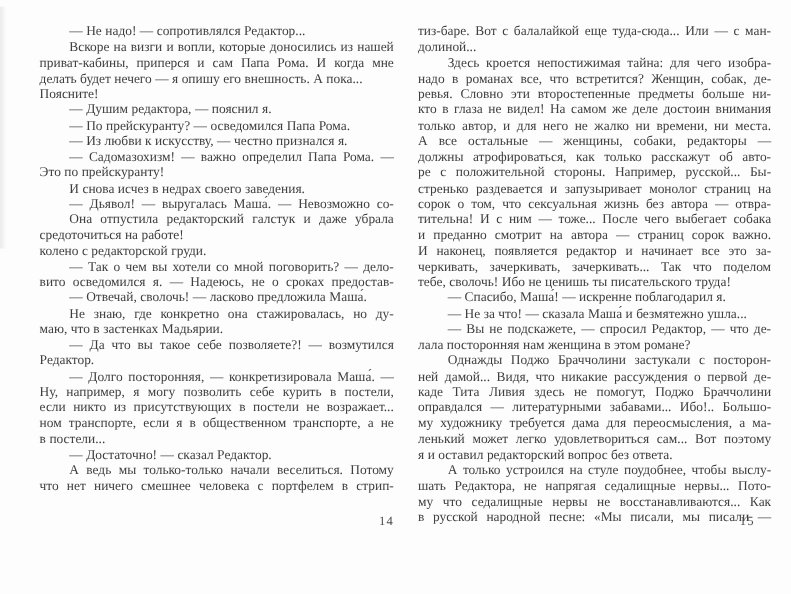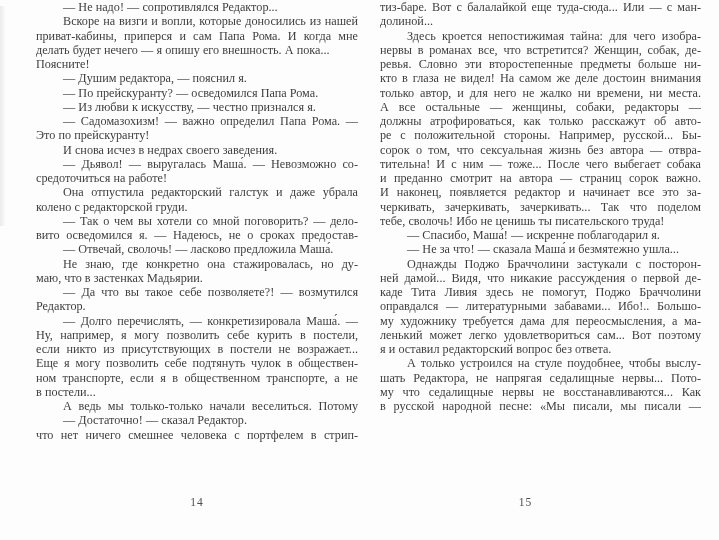--- a/index.html
+++ b/index.html
@@ -19,42 +19,43 @@
   .scan-edge-left {
     position: absolute;
     left: 0; top: 6px;
     width: 6px; height: 220px;
     background: linear-gradient(to right, rgba(140,140,145,0.16), rgba(255,255,255,0));
     pointer-events: none;
   }
   .page-text {
     position: absolute;
     top: 0;
+    padding-top: 21px;
     color: var(--text, #3f3e3e);
     font-size: 12.2px;
     line-height: 14.25px;
     box-sizing: border-box;
   }
   .page-text.left  { left: 36px;  width: 322px; }
   .page-text.right { left: 380px; width: 321px; }
   .line {
     text-align: justify;
     text-align-last: justify;
     hyphens: none;
     word-spacing: 0.1px;
   }
   .line.end { text-align-last: left; }
   .line.ind { text-indent: 27px; }
   .page-number {
     position: absolute;
-    top: 496px;
+    top: 468px;
     font-size: 11.5px;
     letter-spacing: 1px;
     color: var(--page_number, #4c4c4c);
-    text-align: center;
+    text-align: right;
   }
   .page-number.left  { left: 36px;  width: 322px; }
   .page-number.right { left: 380px; width: 321px; transform: translateX(-15px); font-family: Liberation Serif, serif; }
 </style>
 </head>
 <body>
 
 <div class="spread">
   <div class="scan-edge-left"></div>
 
@@ -64,60 +65,62 @@
       <div class="line">приват-кабины, приперся и сам Папа Рома. И когда мне</div>
       <div class="line end">делать будет нечего — я опишу его внешность. А пока...</div>
       <div class="line end">Поясните!</div>
       <div class="line ind end">— Душим редактора, — пояснил я.</div>
       <div class="line ind end">— По прейскуранту? — осведомился Папа Рома.</div>
       <div class="line ind end">— Из любви к искусству, — честно признался я.</div>
       <div class="line ind">— Садомазохизм! — важно определил Папа Рома. —</div>
       <div class="line end">Это по прейскуранту!</div>
       <div class="line ind end">И снова исчез в недрах своего заведения.</div>
       <div class="line ind">— Дьявол! — выругалась Маша́. — Невозможно со-</div>
+      <div class="line ind">Она отпустила редакторский галстук и даже убрала</div>
       <div class="line end">средоточиться на работе!</div>
-      <div class="line ind">Она отпустила редакторский галстук и даже убрала</div>
       <div class="line end">колено с редакторской груди.</div>
       <div class="line ind">— Так о чем вы хотели со мной поговорить? — дело-</div>
       <div class="line">вито осведомился я. — Надеюсь, не о сроках предостав-</div>
       <div class="line ind end">— Отвечай, сволочь! — ласково предложила Маша́.</div>
       <div class="line ind">Не знаю, где конкретно она стажировалась, но ду-</div>
       <div class="line end">маю, что в застенках Мадьярии.</div>
       <div class="line ind">— Да что вы такое себе позволяете?! — возмутился</div>
       <div class="line end">Редактор.</div>
-      <div class="line ind">— Долго перечислять, — конкретизировала Маша́. —</div>
+      <div class="line ind">— Долго посторонняя, — конкретизировала Маша́. —</div>
       <div class="line">Ну, например, я могу позволить себе курить в постели,</div>
       <div class="line">если никто из присутствующих в постели не возражает...</div>
-      <div class="line">Еще я могу позволить себе подтянуть чулок в обществен-</div>
       <div class="line">ном транспорте, если я в общественном транспорте, а не</div>
       <div class="line end">в постели...</div>
+      <div class="line ind end">— Достаточно! — сказал Редактор.</div>
       <div class="line ind">А ведь мы только-только начали веселиться. Потому</div>
-      <div class="line ind end">— Достаточно! — сказал Редактор.</div>
       <div class="line">что нет ничего смешнее человека с портфелем в стрип-</div>
     </div>
 
   <div class="page-text right">
       <div class="line">тиз-баре. Вот с балалайкой еще туда-сюда... Или — с ман-</div>
       <div class="line end">долиной...</div>
       <div class="line ind">Здесь кроется непостижимая тайна: для чего изобра-</div>
-      <div class="line">нервы в романах все, что встретится? Женщин, собак, де-</div>
+      <div class="line">надо в романах все, что встретится? Женщин, собак, де-</div>
       <div class="line">ревья. Словно эти второстепенные предметы больше ни-</div>
       <div class="line">кто в глаза не видел! На самом же деле достоин внимания</div>
       <div class="line">только автор, и для него не жалко ни времени, ни места.</div>
       <div class="line">А все остальные — женщины, собаки, редакторы —</div>
       <div class="line">должны атрофироваться, как только расскажут об авто-</div>
       <div class="line">ре с положительной стороны. Например, русской... Бы-</div>
+      <div class="line">стренько раздевается и запузыривает монолог страниц на</div>
       <div class="line">сорок о том, что сексуальная жизнь без автора — отвра-</div>
       <div class="line">тительна! И с ним — тоже... После чего выбегает собака</div>
       <div class="line">и преданно смотрит на автора — страниц сорок важно.</div>
       <div class="line">И наконец, появляется редактор и начинает все это за-</div>
       <div class="line">черкивать, зачеркивать, зачеркивать... Так что поделом</div>
       <div class="line end">тебе, сволочь! Ибо не ценишь ты писательского труда!</div>
       <div class="line ind end">— Спасибо, Маша́! — искренне поблагодарил я.</div>
       <div class="line ind end">— Не за что! — сказала Маша́ и безмятежно ушла...</div>
+      <div class="line ind">— Вы не подскажете, — спросил Редактор, — что де-</div>
+      <div class="line end">лала посторонняя нам женщина в этом романе?</div>
       <div class="line ind">Однажды Поджо Браччолини застукали с посторон-</div>
       <div class="line">ней дамой... Видя, что никакие рассуждения о первой де-</div>
       <div class="line">каде Тита Ливия здесь не помогут, Поджо Браччолини</div>
       <div class="line">оправдался — литературными забавами... Ибо!.. Большо-</div>
       <div class="line">му художнику требуется дама для переосмысления, а ма-</div>
       <div class="line">ленький может легко удовлетвориться сам... Вот поэтому</div>
       <div class="line end">я и оставил редакторский вопрос без ответа.</div>
       <div class="line ind">А только устроился на стуле поудобнее, чтобы выслу-</div>
       <div class="line">шать Редактора, не напрягая седалищные нервы... Пото-</div>
       <div class="line">му что седалищные нервы не восстанавливаются... Как</div>

